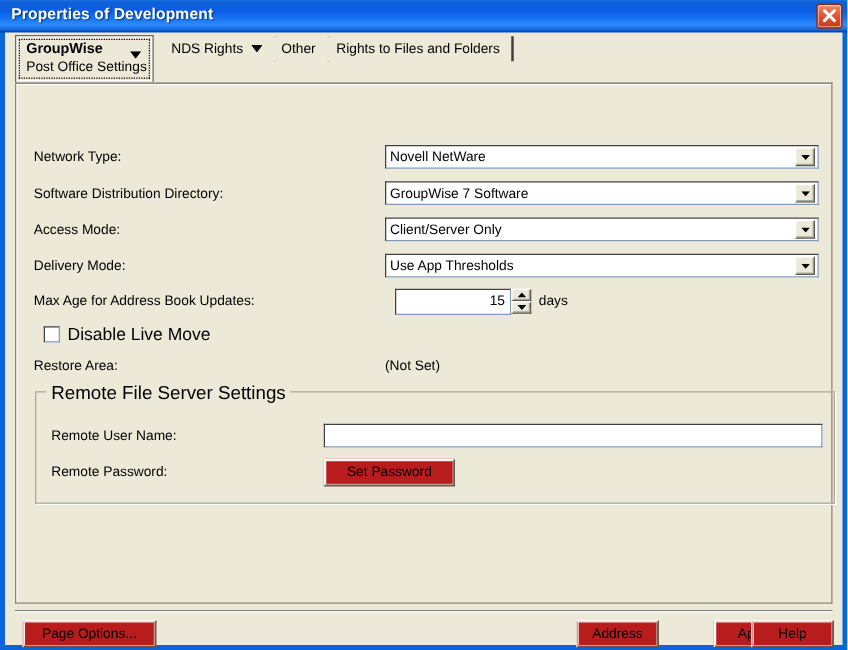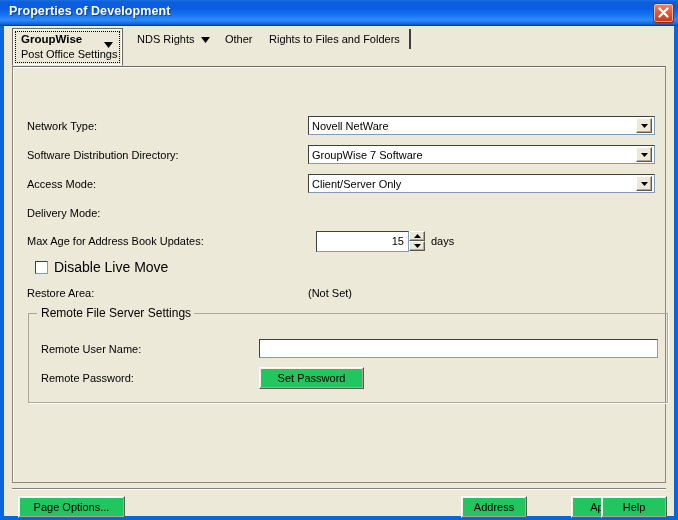--- a/index.html
+++ b/index.html
@@ -289,21 +289,21 @@
     right: 0;
     height: 1px;
     background: #aca899;
   }
   #groupbox-title {
     position: absolute;
     left: 9px;
     top: -7px;
     background: #ece9d8;
     padding: 0 3px;
-    font-size: 12px;
+    font-size: 15px;
     white-space: nowrap;
   }
 
   
   #remote-user-input {
     position: absolute;
     left: 246px;
     top: 299px;
     width: 399px;
     height: 19px;
@@ -312,21 +312,21 @@
     border-top-color: #404040;
     border-left-color: #404040;
     box-sizing: border-box;
     padding: 2px 3px 0 3px;
     font-size: 11px;
     cursor: text;
   }
 
   
   .btn {
-    background: #22c55e;
+    background: #b91c1c;
     border: 1px solid #ffffff;
     border-right-color: #5a5a52;
     border-bottom-color: #5a5a52;
     box-shadow: inset -1px -1px 0 #aca899, inset 1px 1px 0 #f6f4ea;
     box-sizing: border-box;
     font-family: "Liberation Sans", sans-serif;
     font-size: 11px;
     color: #000000;
     text-align: center;
     cursor: pointer;
@@ -444,20 +444,28 @@
       <div class="combo" style="left:295px; top:107px; width:347px;">
         <span class="combo-text">Client/Server Only</span>
         <span class="combo-btn">
           <svg width="7" height="4" viewBox="0 0 7 4">
               <path d="M0 0 H7 L3.5 4 Z" fill="#000000"></path>
             </svg>
         </span>
       </div>
 
       <div class="field-label" style="left:14px; top:140px;">Delivery Mode:</div>
+      <div class="combo" style="left:295px; top:136px; width:347px;">
+        <span class="combo-text">Use App Thresholds</span>
+        <span class="combo-btn">
+          <svg width="7" height="4" viewBox="0 0 7 4">
+              <path d="M0 0 H7 L3.5 4 Z" fill="#000000"></path>
+            </svg>
+        </span>
+      </div>
 
       <div class="field-label" style="left:14px; top:168px;">Max Age for Address Book Updates:</div>
       <div id="spin-wrap" style="top:164px;">
         <div id="spin-field">15</div>
         <div class="spin-btn" id="spin-up">
           <svg width="7" height="4" viewBox="0 0 7 4">
               <path d="M3.5 0 L7 4 H0 Z" fill="#000000"></path>
             </svg>
         </div>
         <div class="spin-btn" id="spin-down">

